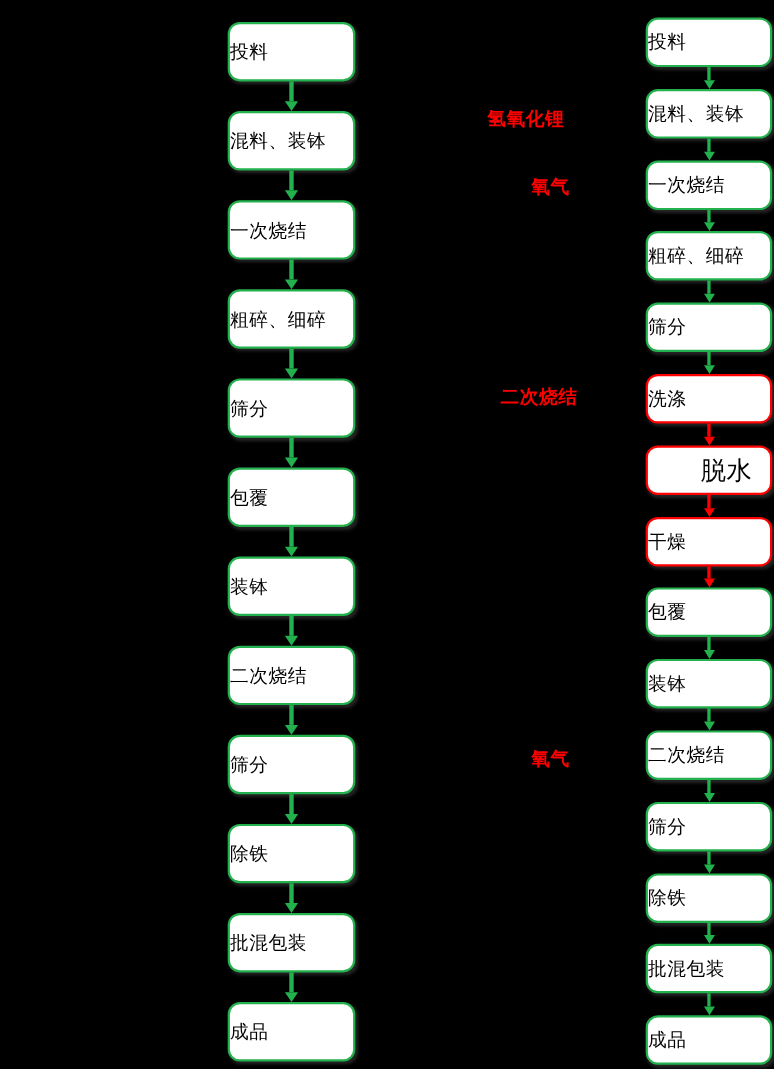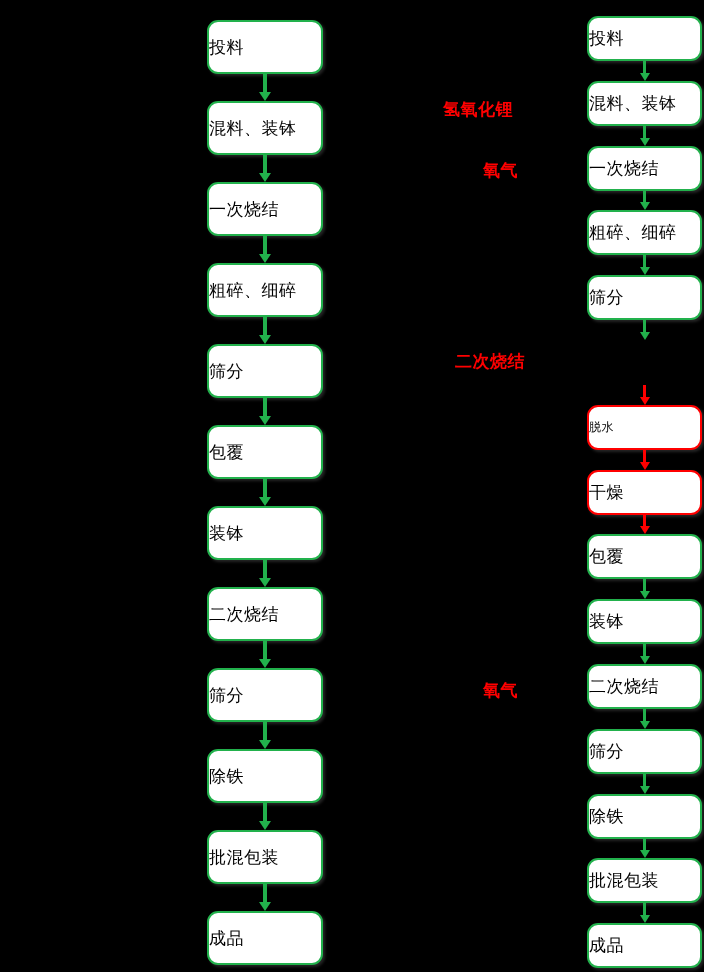--- a/index.html
+++ b/index.html
@@ -164,25 +164,28 @@
       <div class="arrow-stem" style="width: 3px; height: 12px; background: rgb(34, 177, 76);"></div>
       <div class="arrow-head" style="border-left: 5.5px solid transparent; border-right: 5.5px solid transparent; border-top: 8px solid rgb(34, 177, 76);"></div>
     </div>
     <div class="flow-box" style="left: 587px; top: 275px; width: 115px; height: 45px; border-color: rgb(34, 177, 76); font-size: 17px;">
       <span>筛分</span>
     </div>
     <div class="flow-arrow" style="left: 639px; top: 320px; width: 11px; height: 20px;">
       <div class="arrow-stem" style="width: 3px; height: 12px; background: rgb(34, 177, 76);"></div>
       <div class="arrow-head" style="border-left: 5.5px solid transparent; border-right: 5.5px solid transparent; border-top: 8px solid rgb(34, 177, 76);"></div>
     </div>
+    <div class="flow-box" style="left: 587px; top: 340px; width: 115px; height: 45px; border-color: rgb(255, 0, 0); font-size: 17px;">
+      <span>洗涤</span>
+    </div>
     <div class="flow-arrow" style="left: 639px; top: 385px; width: 11px; height: 20px;">
       <div class="arrow-stem" style="width: 3px; height: 12px; background: rgb(255, 0, 0);"></div>
       <div class="arrow-head" style="border-left: 5.5px solid transparent; border-right: 5.5px solid transparent; border-top: 8px solid rgb(255, 0, 0);"></div>
     </div>
-    <div class="flow-box" style="left: 587px; top: 405px; width: 115px; height: 45px; border-color: rgb(255, 0, 0); font-size: 12px;">
+    <div class="flow-box" style="left: 587px; top: 405px; width: 115px; height: 45px; border-color: rgb(255, 0, 0); font-size: 23px; padding-left: 48px;">
       <span>脱水</span>
     </div>
     <div class="flow-arrow" style="left: 639px; top: 450px; width: 11px; height: 20px;">
       <div class="arrow-stem" style="width: 3px; height: 12px; background: rgb(255, 0, 0);"></div>
       <div class="arrow-head" style="border-left: 5.5px solid transparent; border-right: 5.5px solid transparent; border-top: 8px solid rgb(255, 0, 0);"></div>
     </div>
     <div class="flow-box" style="left: 587px; top: 470px; width: 115px; height: 45px; border-color: rgb(255, 0, 0); font-size: 17px;">
       <span>干燥</span>
     </div>
     <div class="flow-arrow" style="left: 639px; top: 515px; width: 11px; height: 19px;">

